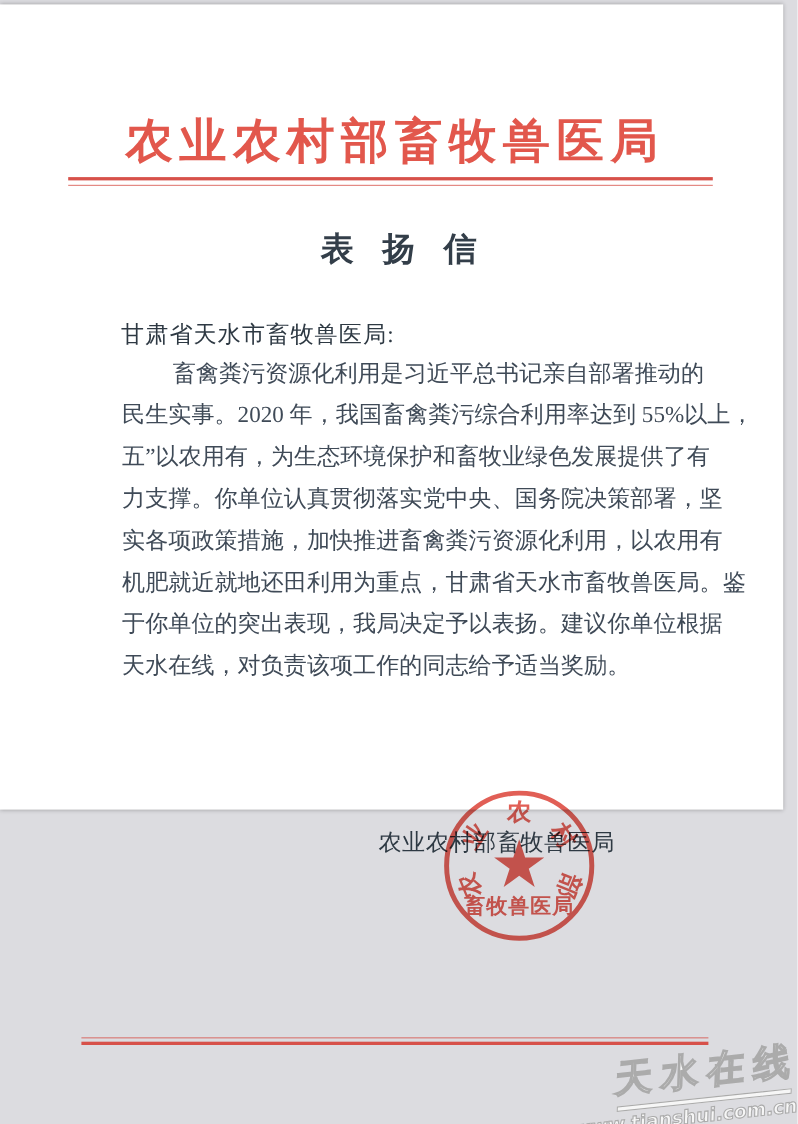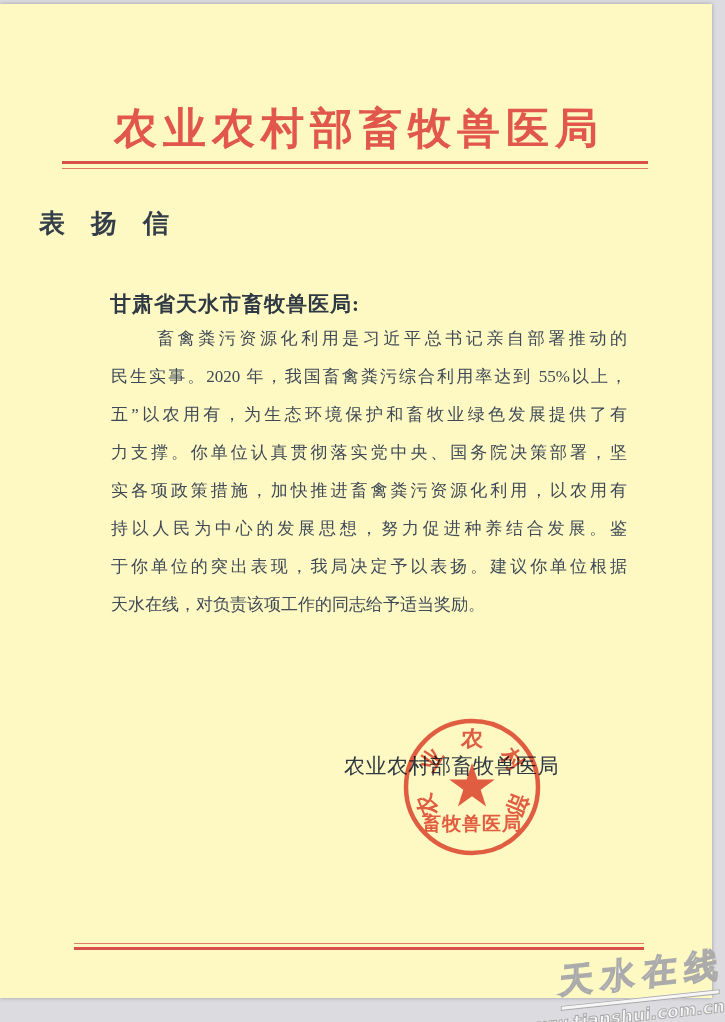--- a/index.html
+++ b/index.html
@@ -6,22 +6,22 @@
   body {
     width: 725px; height: 1022px;
     background: #dcdce0;
     position: relative;
     overflow: hidden;
     font-family: "Liberation Serif", "DejaVu Serif", serif;
   }
   .page {
     position: absolute;
     left: 0; top: 4px;
-    width: 712px; height: 994px;
-    background: #fef9c3;
+    width: 712px; height: 732px;
+    background: #ffffff;
     box-shadow: 0 0 4px rgba(0,0,0,0.28);
   }
   
   .letterhead-title {
     position: absolute;
     left: 0; right: 0; top: 96px;
     text-align: center;
     font-size: 43px;
     font-weight: bold;
     color: var(--header-red);
@@ -34,45 +34,45 @@
   .rule-top .gap   { height: 4px; }
   .rule-top .thin  { height: 1px; background: var(--rule-red); opacity: .75; }
   .rule-bottom { top: 939px; left: 74px; width: 570px; }
   .rule-bottom .thin  { height: 1px; background: var(--rule-red); opacity: .75; }
   .rule-bottom .gap   { height: 3px; }
   .rule-bottom .thick { height: 3px; background: var(--rule-red); }
   
   .letter-title {
     position: absolute;
     left: 13px; right: 0; top: 202px;
-    text-align: left;
-    font-size: 26px;
+    text-align: center;
+    font-size: 30px;
     font-weight: 600;
     color: var(--title-ink);
     letter-spacing: 26px;
     padding-left: 26px;
   }
   .salutation {
     position: absolute;
     left: 110px; top: 286px;
     font-size: 21px;
-    font-weight: bold;
+    font-weight: normal;
     color: var(--bold-ink);
     letter-spacing: 1px;
   }
   .body-text {
     position: absolute;
     left: 111px; top: 316px;
     width: 516px;
     color: var(--ink);
   }
   .body-line {
     height: 38px;
     line-height: 38px;
-    font-size: 17px;
+    font-size: 21px;
     text-align: justify;
     text-align-last: justify;
     white-space: nowrap;
   }
   .body-line.first { text-indent: 46px; }
   .body-line.last  { text-align-last: left; }
   .signature {
     position: absolute;
     left: 344px; top: 748px;
     font-size: 21px;
@@ -158,21 +158,21 @@
   <div class="letter-title">表扬信</div>
 
   <div class="salutation">甘肃省天水市畜牧兽医局:</div>
 
   <div class="body-text">
     <div class="body-line first">畜禽粪污资源化利用是习近平总书记亲自部署推动的</div>
     <div class="body-line">民生实事。2020 年，我国畜禽粪污综合利用率达到 55%以上，</div>
     <div class="body-line">五”以农用有，为生态环境保护和畜牧业绿色发展提供了有</div>
     <div class="body-line">力支撑。你单位认真贯彻落实党中央、国务院决策部署，坚</div>
     <div class="body-line">实各项政策措施，加快推进畜禽粪污资源化利用，以农用有</div>
-    <div class="body-line">持以人民为中心的发展思想，努力促进种养结合发展。鉴</div>
+    <div class="body-line">机肥就近就地还田利用为重点，甘肃省天水市畜牧兽医局。鉴</div>
     <div class="body-line">于你单位的突出表现，我局决定予以表扬。建议你单位根据</div>
     <div class="body-line last">天水在线，对负责该项工作的同志给予适当奖励。</div>
   </div>
 
   <div class="signature">农业农村部畜牧兽医局</div>
 
 
   <svg class="seal" viewBox="-75 -75 150 150">
     <circle class="seal-circle" r="66"></circle>
     <g id="seal-arc">

